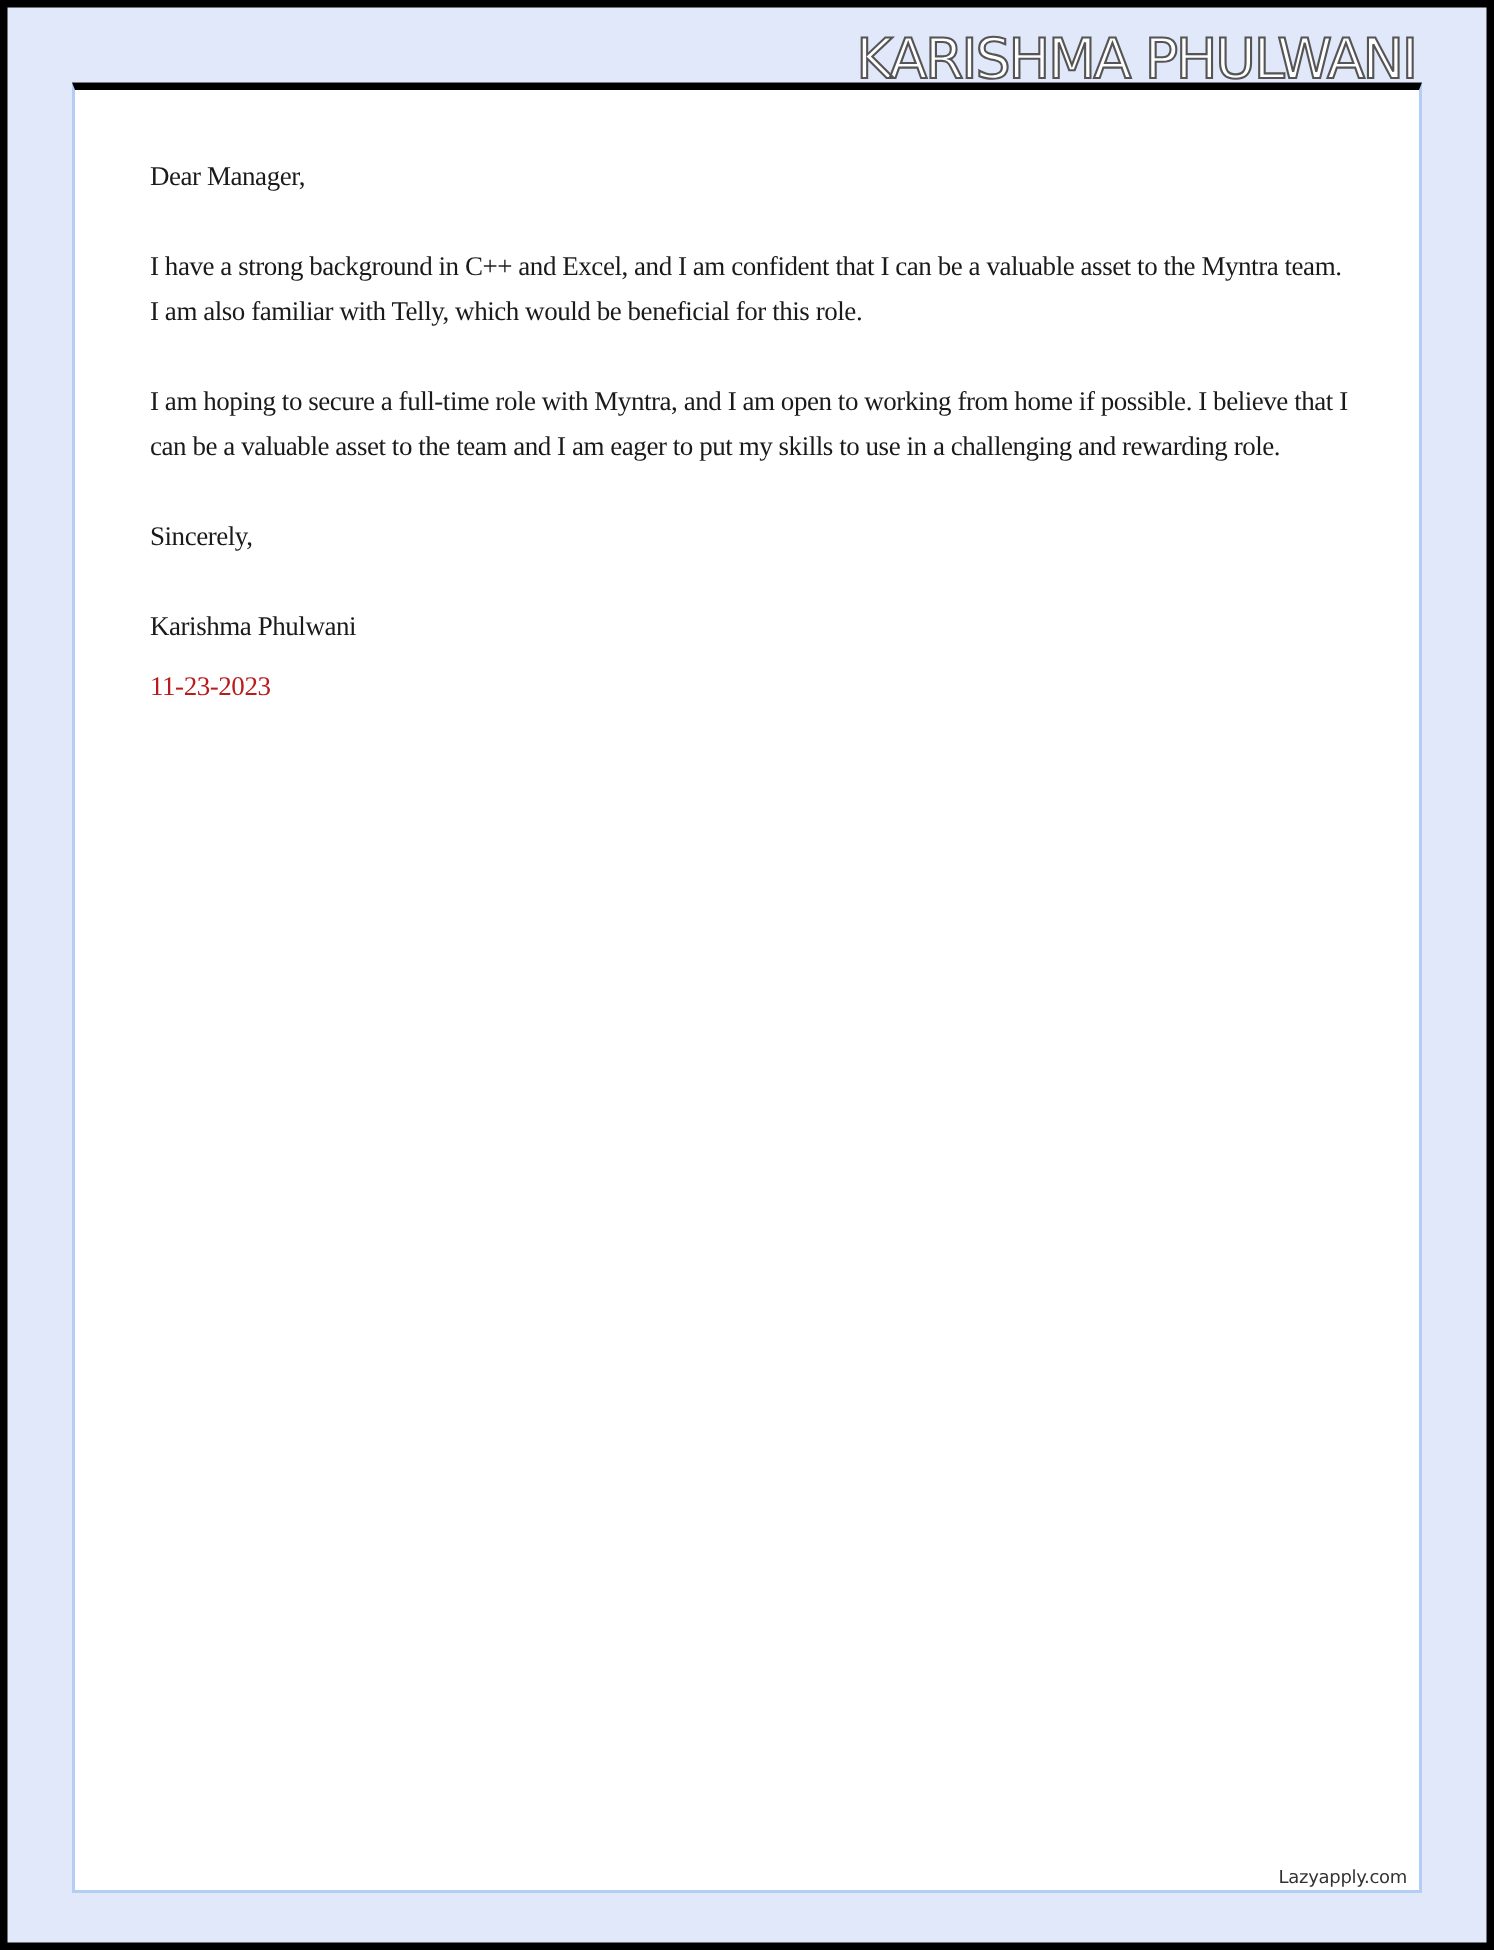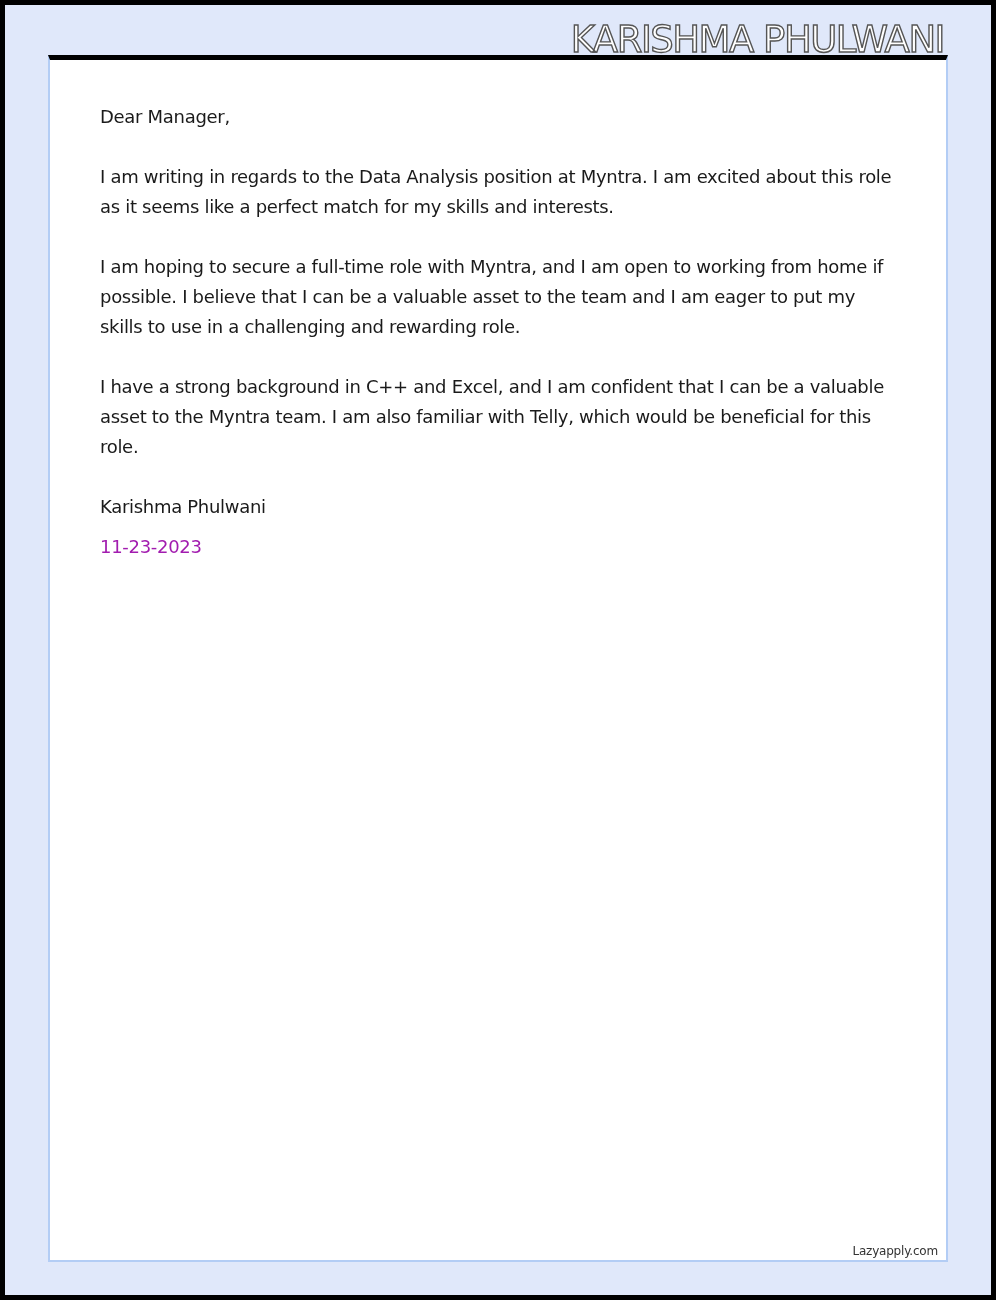--- a/index.html
+++ b/index.html
@@ -48,45 +48,46 @@
       left: 50px;
       top: 42px;
       width: 800px;
       font-size: 18px;
       line-height: 30px;
       color: #1a1a1a;
       letter-spacing: -0.3px;
     }
     .letter p {
       margin: 0 0 30px 0;
+      font-family: Liberation Serif, serif;
     }
     .letter p.signature {
       margin-bottom: 10px;
     }
     .date {
-      color: #a21caf;
+      color: #b91c1c;
       margin: 0;
     }
     .footer-brand {
       position: absolute;
       right: 8px;
       bottom: 2px;
       font-size: 12px;
       color: #333;
       letter-spacing: -0.2px;
     }
   </style>
 </head>
 <body>
 
 <h1 class="name-heading">KARISHMA PHULWANI</h1>
 
 <div class="page">
   <div class="letter">
     <p>Dear Manager,</p>
-    <p>I am writing in regards to the Data Analysis position at Myntra. I am excited about this role as it seems like a perfect match for my skills and interests.</p>
+    <p>I have a strong background in C++ and Excel, and I am confident that I can be a valuable asset to the Myntra team. I am also familiar with Telly, which would be beneficial for this role.</p>
     <p>I am hoping to secure a full-time role with Myntra, and I am open to working from home if possible. I believe that I can be a valuable asset to the team and I am eager to put my skills to use in a challenging and rewarding role.</p>
-    <p>I have a strong background in C++ and Excel, and I am confident that I can be a valuable asset to the Myntra team. I am also familiar with Telly, which would be beneficial for this role.</p>
+    <p>Sincerely,</p>
     <p class="signature">Karishma Phulwani</p>
     <p class="date">11-23-2023</p>
   </div>
   <div class="footer-brand">Lazyapply.com</div>
 </div>
 
 </body></html>

